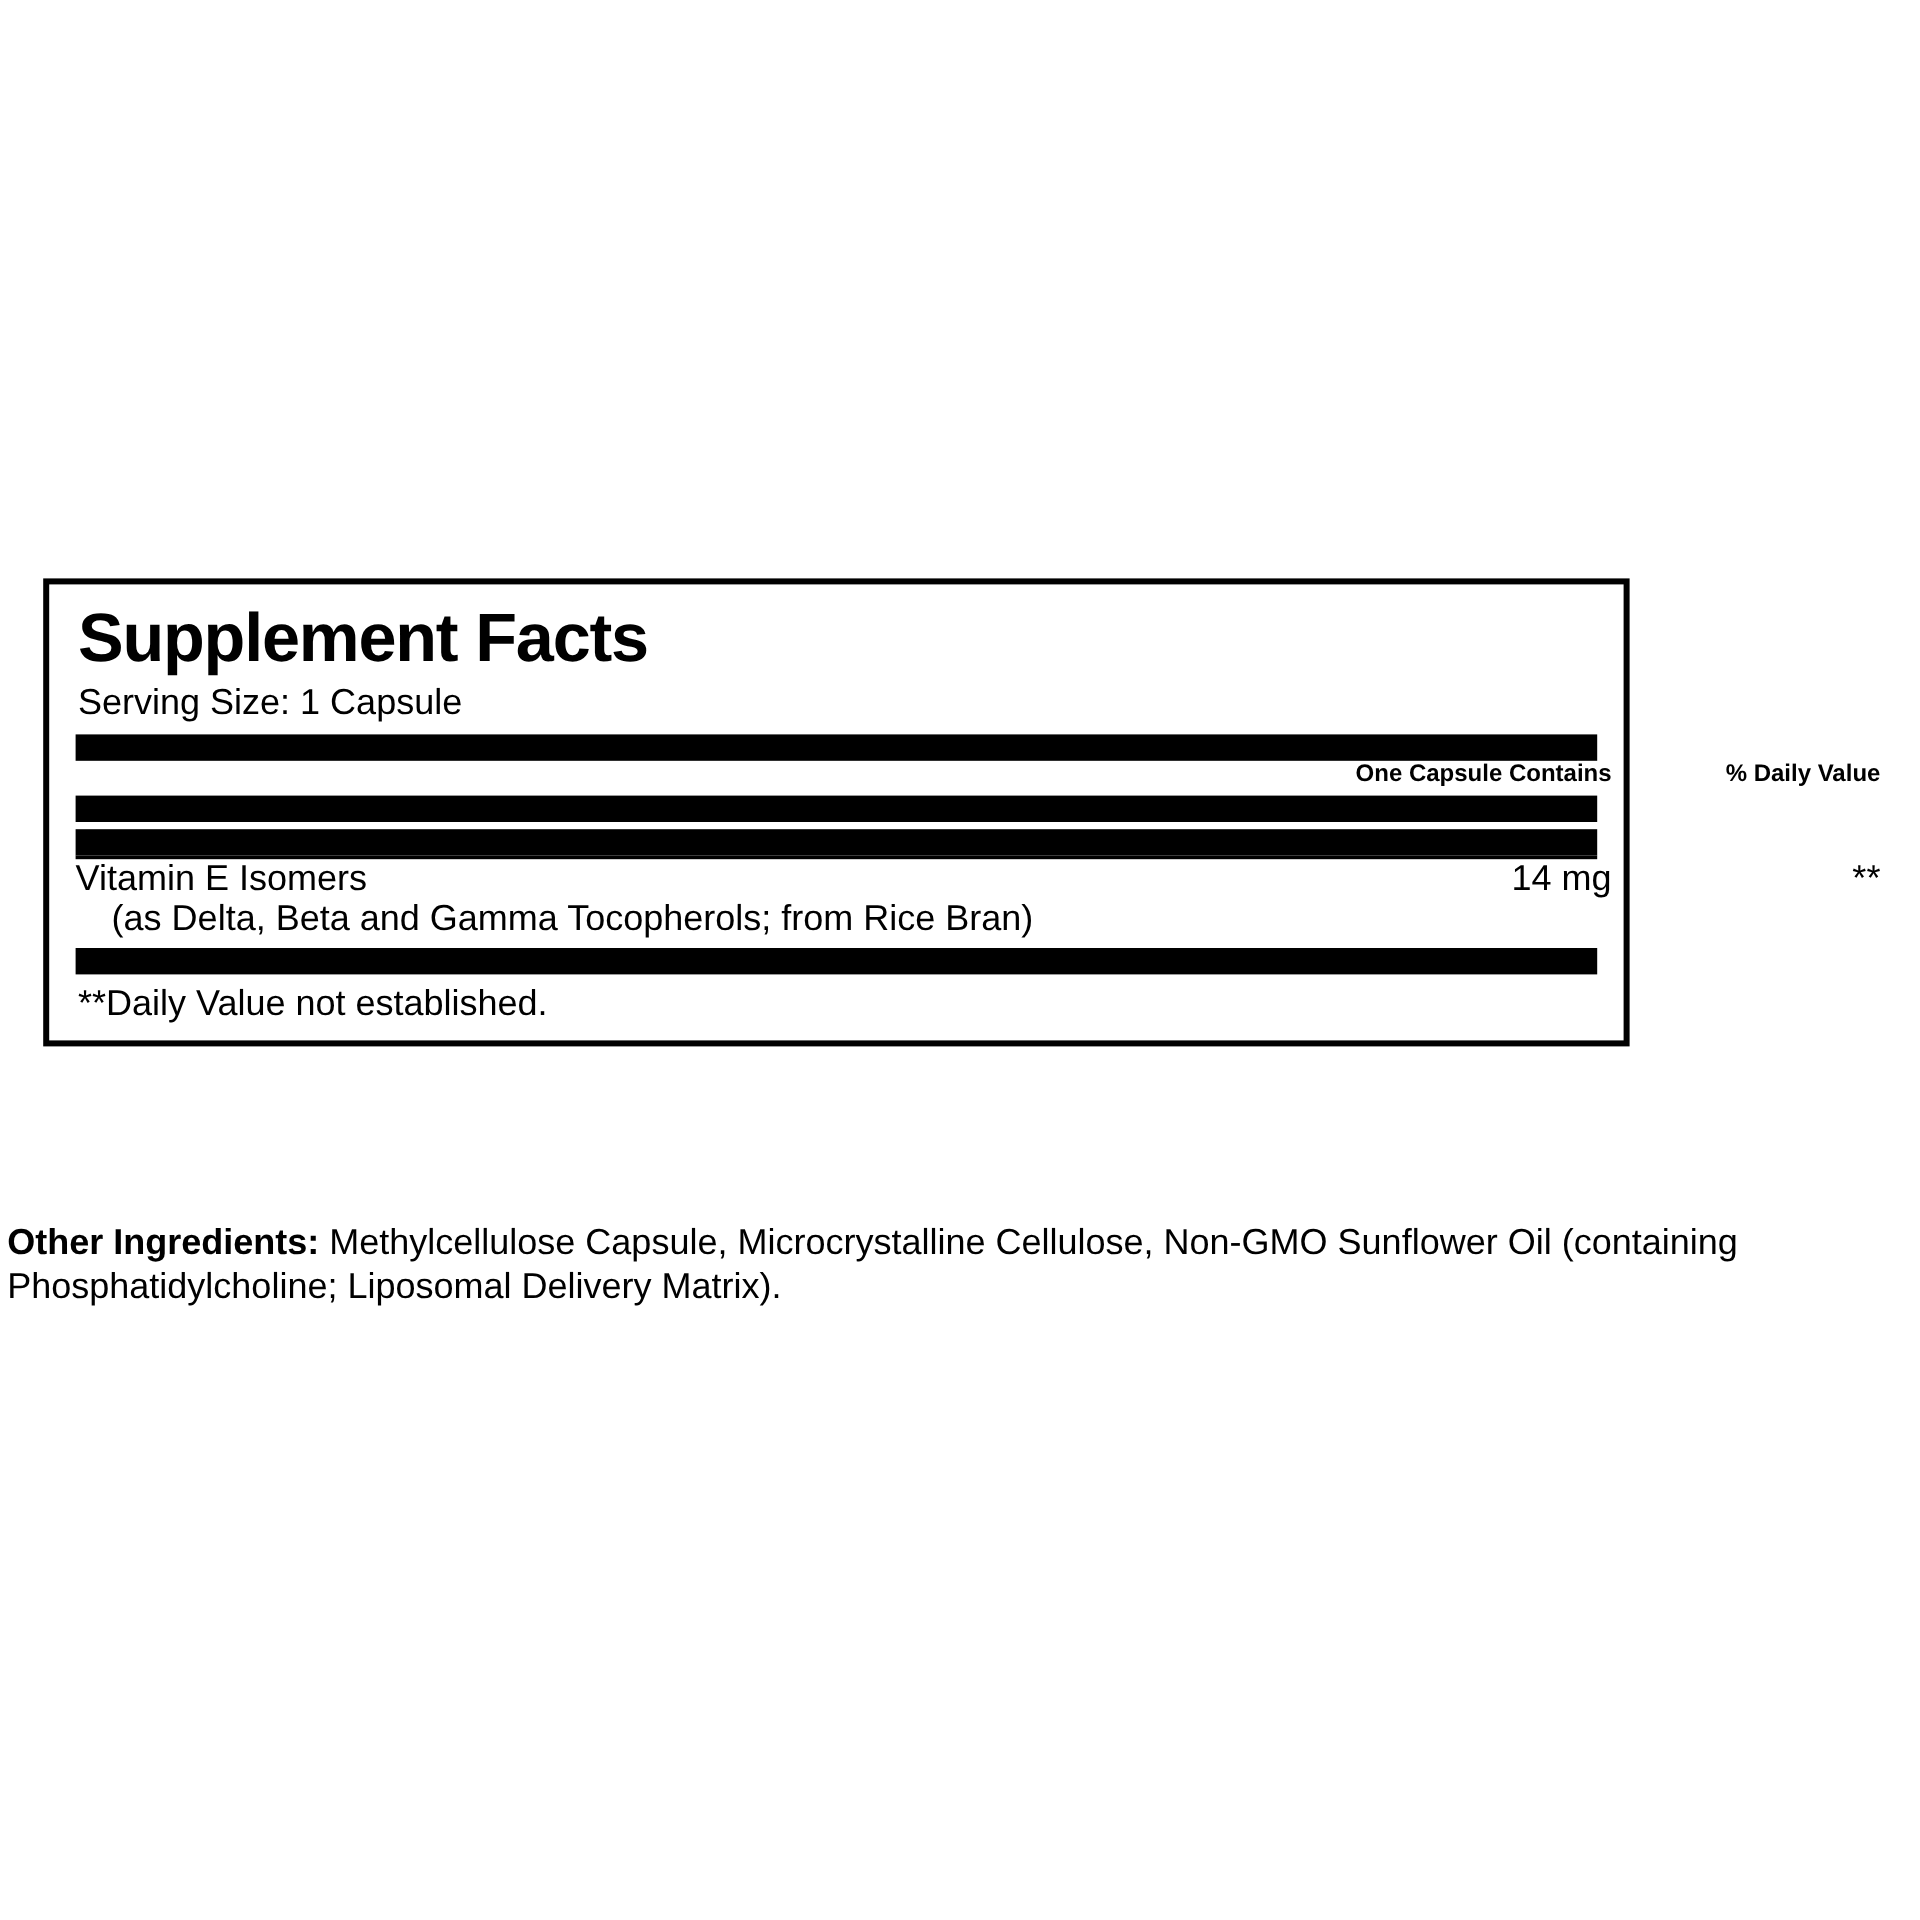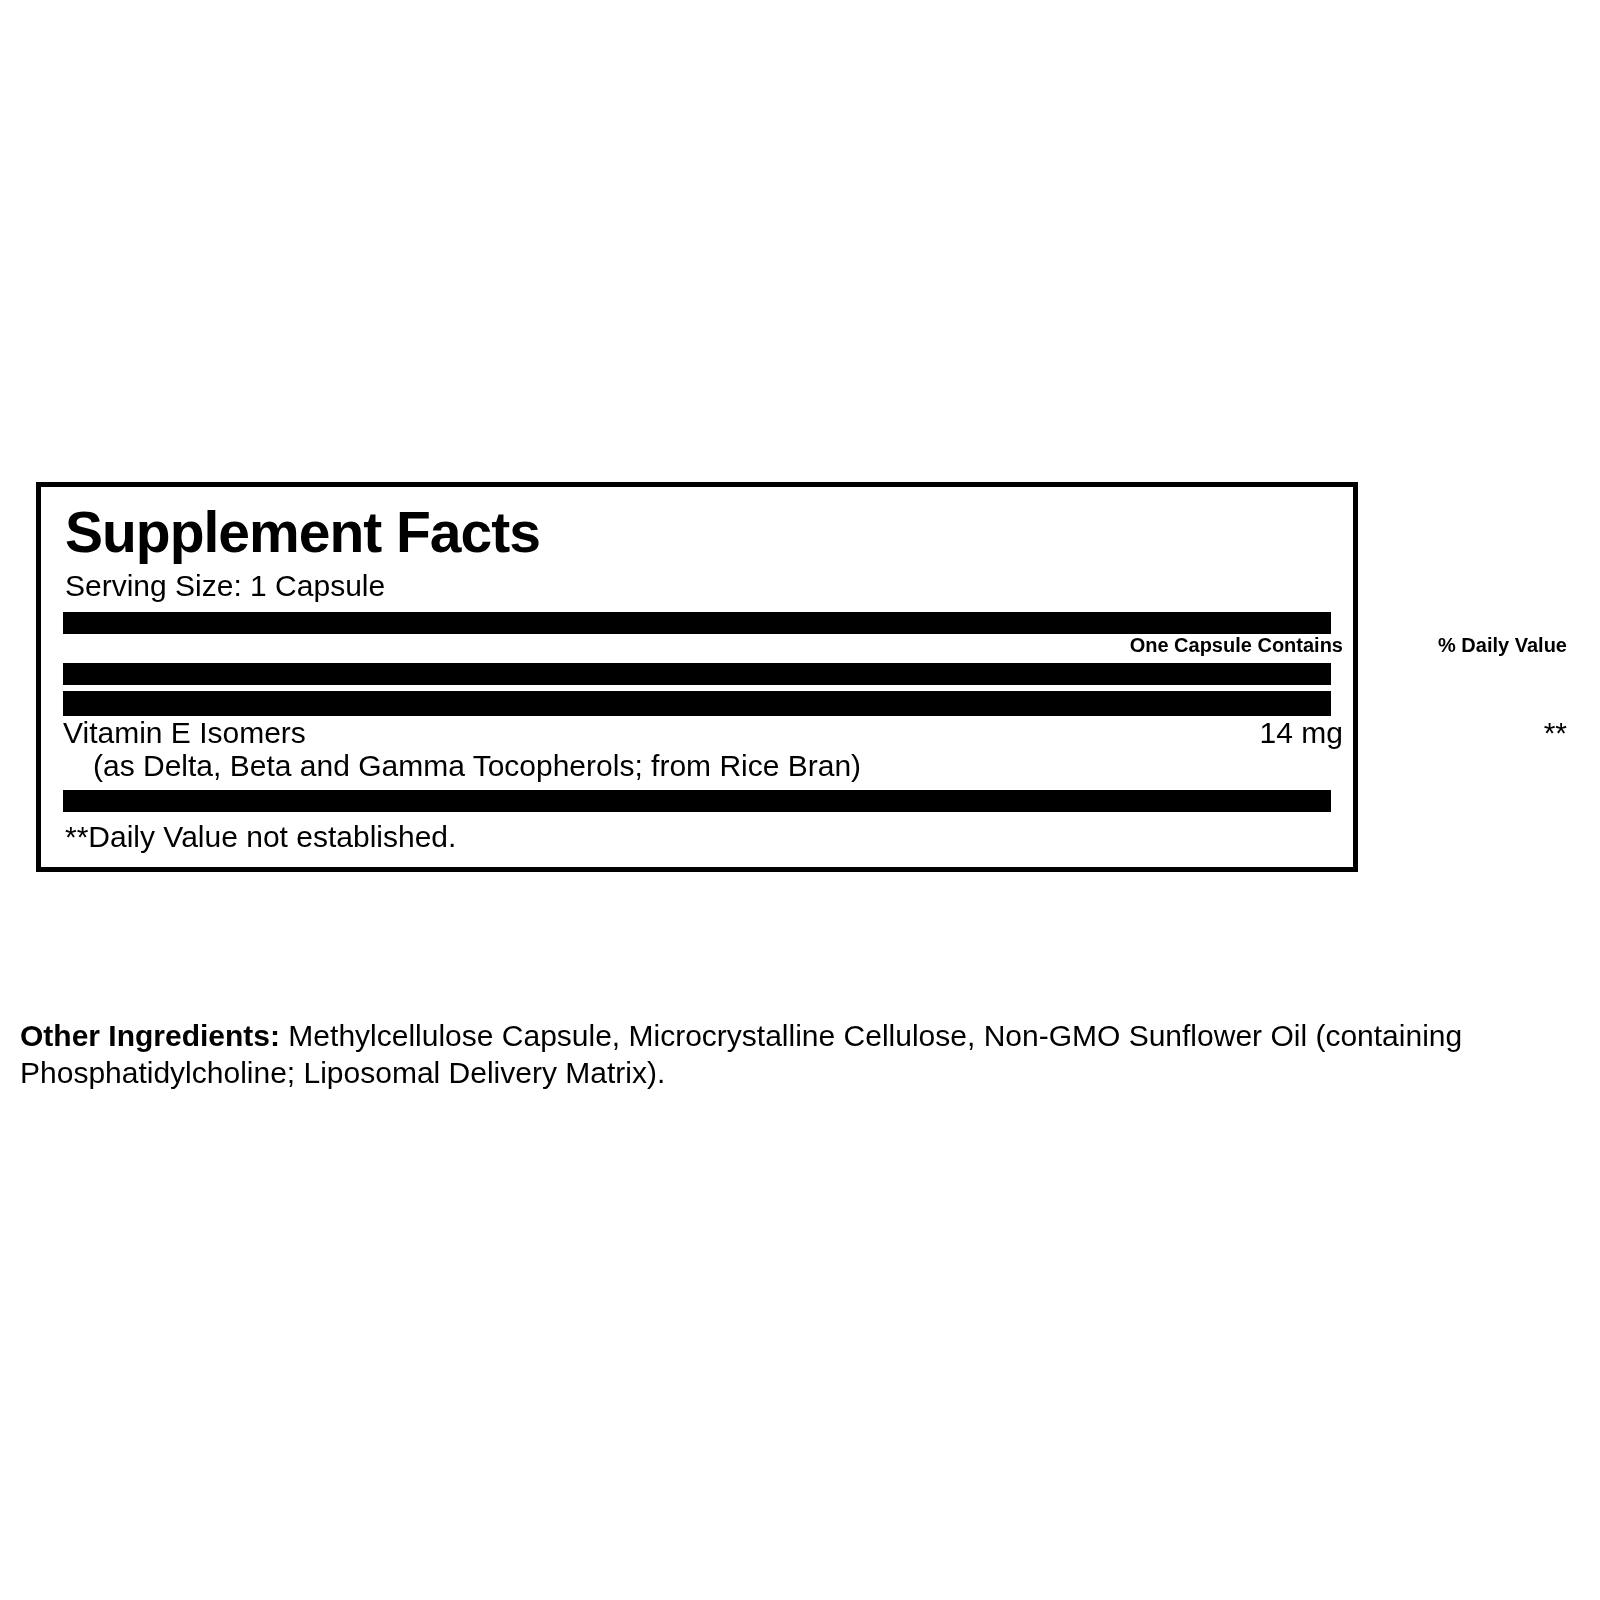--- a/index.html
+++ b/index.html
@@ -99,21 +99,21 @@
   }
 
   .footnote {
     font-size: 30px;
     margin: 8px 0 4px 2px;
     line-height: 1.1;
   }
 
   .other-ing {
     position: absolute;
-    left: 20px;
+    left: 6px;
     top: 1018px;
     width: 1580px;
     font-size: 30px;
     line-height: 1.22;
   }
   .other-ing b {
     font-weight: bold;
   }
 </style>
 </head>

